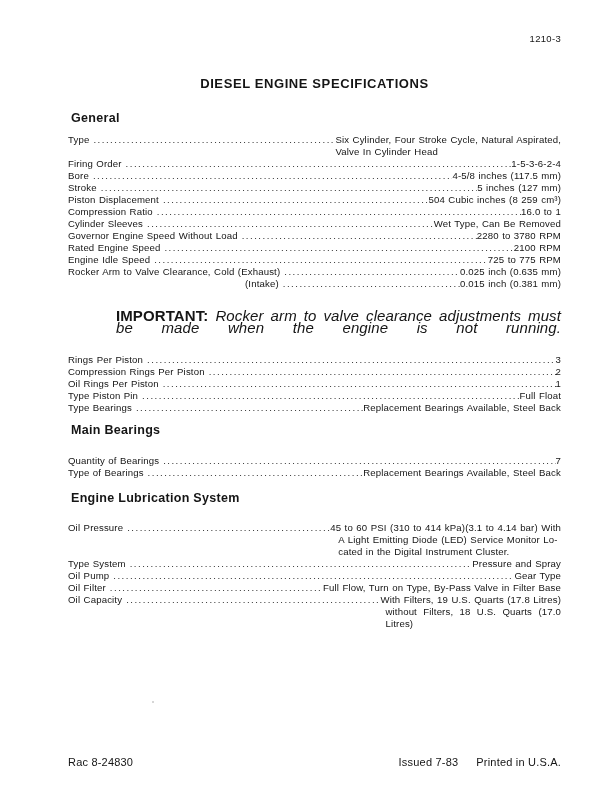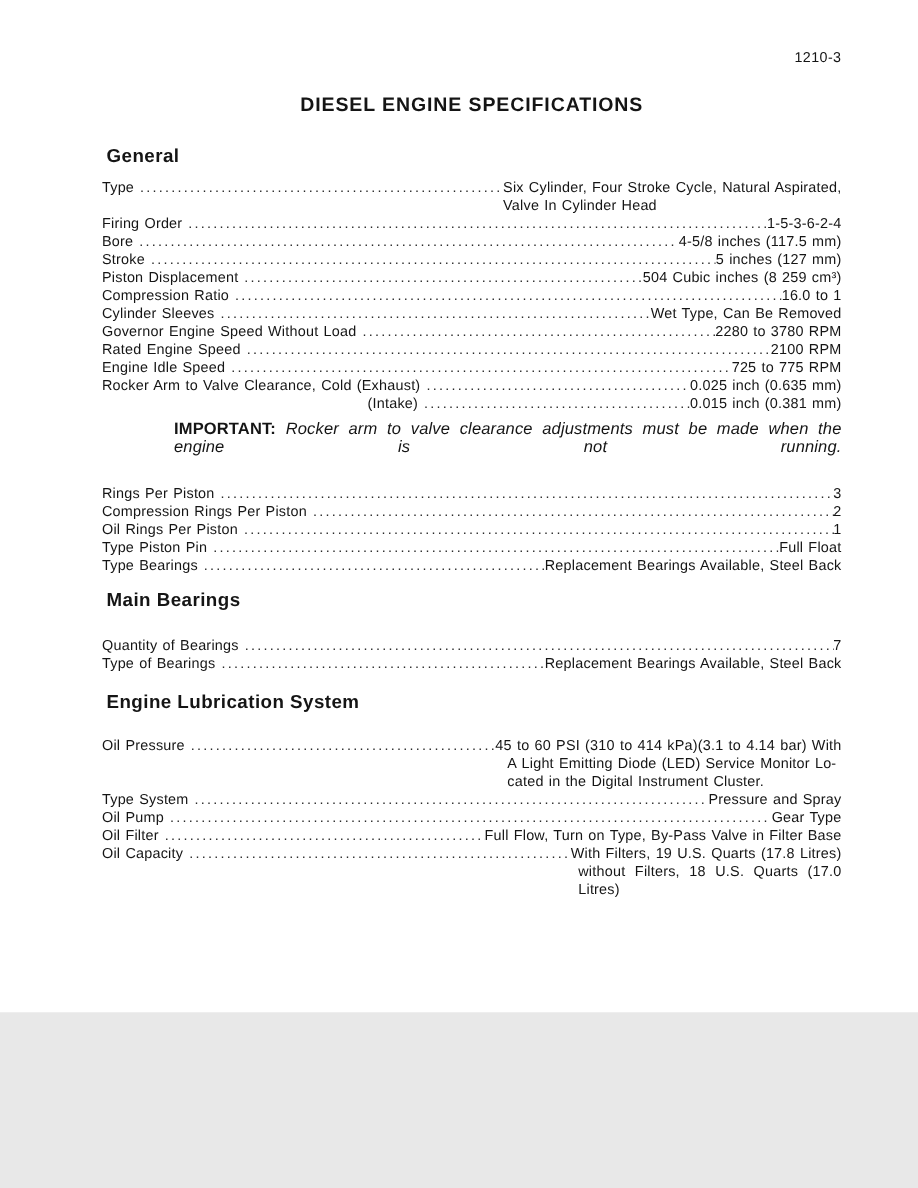--- a/index.html
+++ b/index.html
@@ -1,34 +1,34 @@
 <!DOCTYPE html>
 <html><head>
 <meta charset="utf-8">
 <style>
   html,body{margin:0;padding:0;background:#e8e8e8;}
   .page{
     position:relative;
-    width:612px;height:675px;
+    width:612px;height:792px;
     background:#ffffff;
     font-family:"Liberation Sans", sans-serif;
     color:#151515;
     overflow:hidden;
     margin:0 auto;
   }
   .content{
     position:absolute; left:68px; right:51px; top:0; bottom:0;
     padding-top:58px;
   }
   .pageno{
     position:absolute; top:33px; right:51px;
     font-size:9.5px; line-height:12px; letter-spacing:0.3px;
   }
   h1.title{
-    margin:4px; text-align:center;
+    margin:18px; text-align:center;
     font-size:13px; line-height:15px; font-weight:bold; letter-spacing:0.6px;
   }
   section{margin:0;}
   #sections section:nth-child(1){margin-top:20px;}
   #sections section:nth-child(2){margin-top:9px;}
   #sections section:nth-child(3){margin-top:9px;}
   #sections section:nth-child(4){margin-top:12px;}
   h2.sec-h{
     margin:3px; font-size:12.5px; line-height:15px; font-weight:bold; letter-spacing:0.3px;
   }
@@ -45,21 +45,21 @@
     flex:1 1 0; min-width:8px; overflow:hidden; white-space:nowrap;
     letter-spacing:1.5px; padding:0 3px 0 4px; color:#2a2a2a;
   }
   .spec-value{flex:0 0 auto; white-space:nowrap; text-align:right;}
   .value-block{flex:0 0 auto; text-align:right;}
   .value-block .vl{line-height:12px;}
   .vl-left{text-align:left;}
   .vl-right{text-align:left;}
   .vl-just{text-align:justify; text-align-last:justify;}
   .note{
-    margin:4px 0 0 0; font-size:11px; line-height:12px;
+    margin:20px 0 0 0; font-size:15px; line-height:12px;
     text-align:justify; text-align-last:justify; letter-spacing:0.1px;padding-left:48px;
   }
   .note .lead{font-weight:bold; font-style:normal;}
   .note .body{font-style:italic;}
   .artifact{
     position:absolute; left:152px; top:701px; width:2px; height:2px;
     background:#c9c9c9; border-radius:50%;
   }
   .footer{
     position:absolute; left:68px; right:51px; top:757px;

